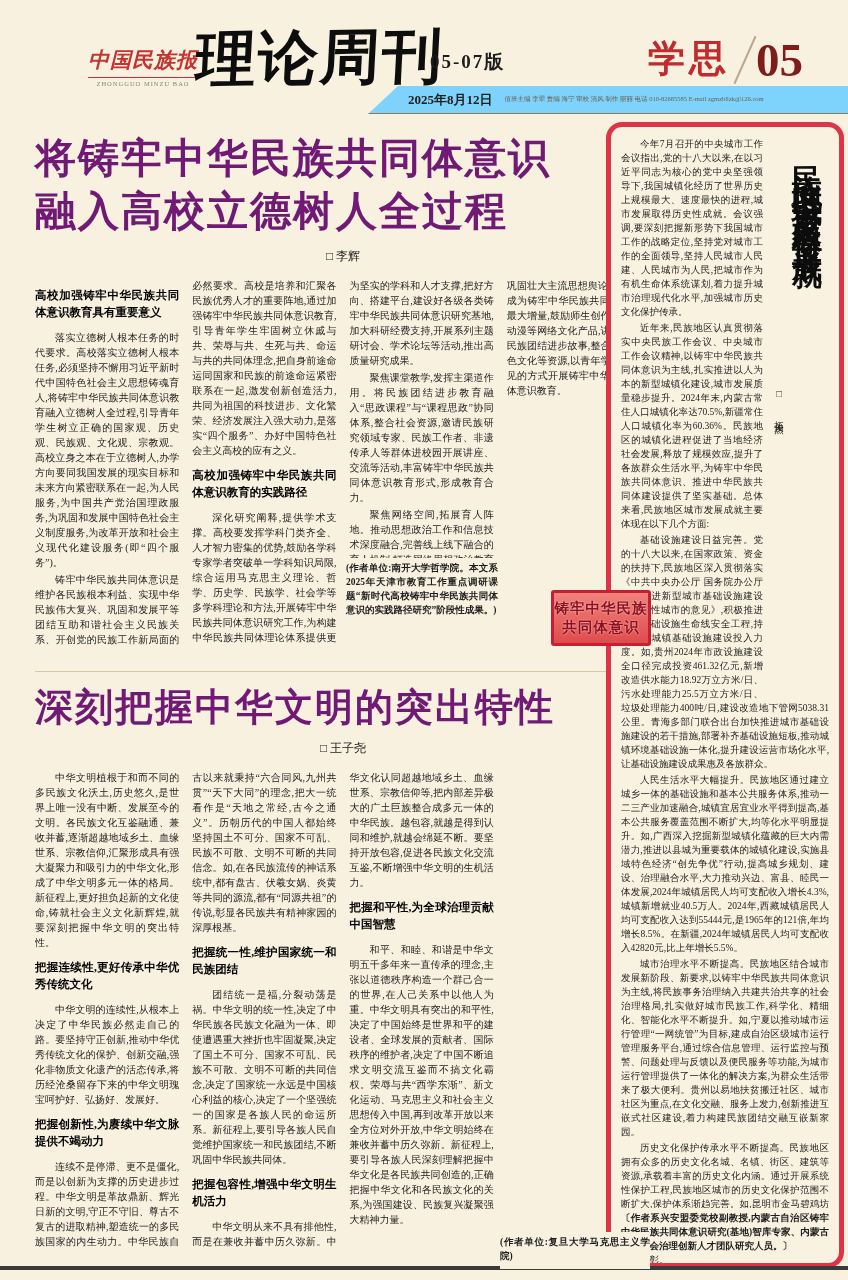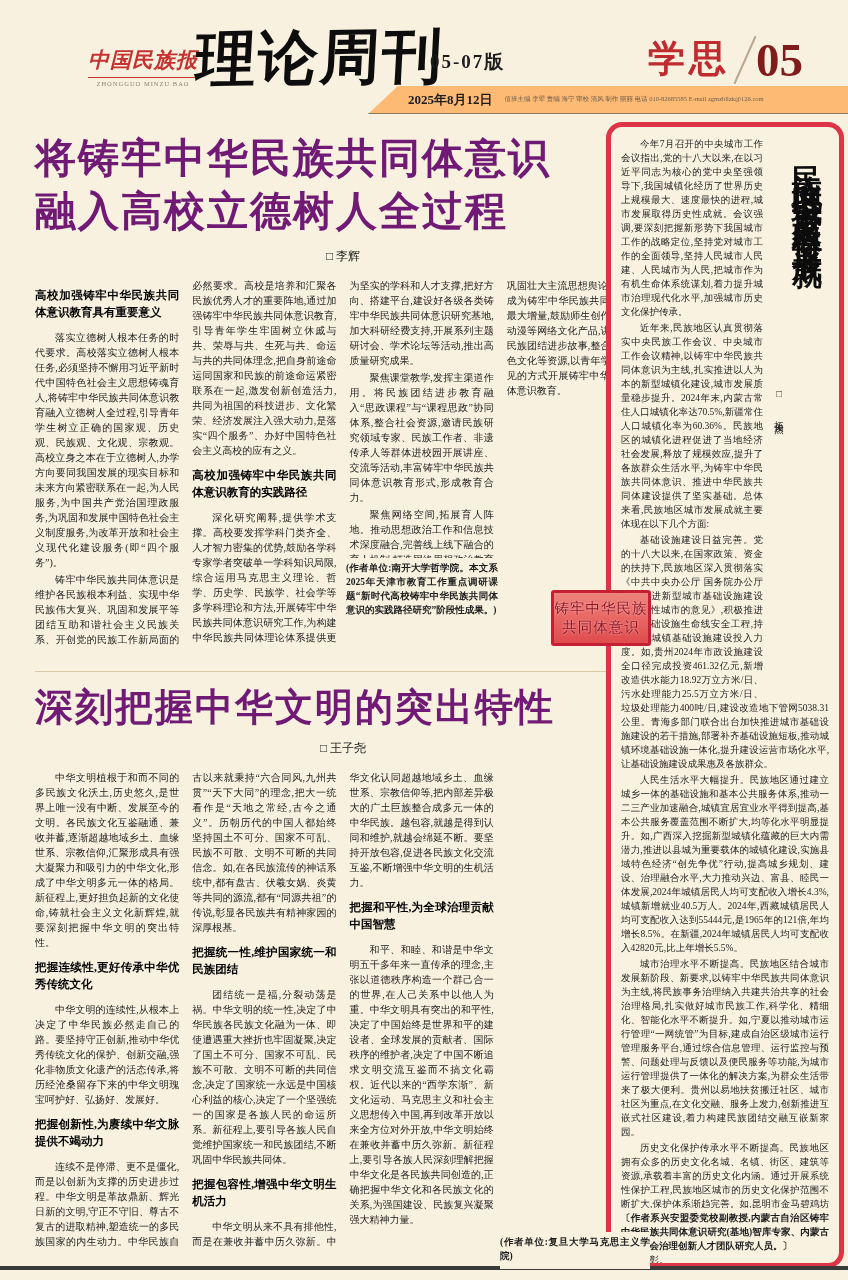--- a/index.html
+++ b/index.html
@@ -5,21 +5,21 @@
   html,body{margin:0;padding:0;}
   body{width:848px;height:1280px;position:relative;background:#f8f1df;
        font-family:"Liberation Serif","DejaVu Serif",serif;color:#1c1c1c;overflow:hidden;}
   
   .masthead{position:absolute;left:88px;top:46px;width:110px;text-align:center;}
   .masthead-cn{color:#c5322f;font-size:21px;font-weight:bold;font-style:italic;letter-spacing:1px;white-space:nowrap;}
   .masthead-latin{color:#8d7f6a;font-size:6.5px;letter-spacing:1px;margin-top:3px;border-top:1px solid #c5322f;padding-top:2px;}
   .weekly-title{position:absolute;left:196px;top:18px;font-size:60px;font-weight:bold;
        transform:skewX(-4deg) rotate(-1deg);letter-spacing:2px;color:#0d0d0d;white-space:nowrap;}
   .edition{position:absolute;left:430px;top:49px;font-size:19px;font-weight:bold;letter-spacing:2px;}
-  .date-strip{position:absolute;left:368px;top:86px;width:480px;height:28px;background:#fdba74;
+  .date-strip{position:absolute;left:368px;top:86px;width:480px;height:28px;background:#7dd3fc;
        border-bottom:1px solid #8b7b5e;clip-path:polygon(30px 0,100% 0,100% 100%,0 100%);
        display:flex;align-items:center;padding-left:40px;box-sizing:border-box;}
   .date-label{font-size:13px;font-weight:bold;white-space:nowrap;}
   .staff-line{font-size:6.5px;color:#6b5f4d;margin-left:12px;white-space:nowrap;overflow:hidden;}
   .section-wrap{position:absolute;left:648px;top:34px;display:flex;align-items:flex-start;}
   .section-name{color:#bf2b2e;font-size:37px;font-weight:bold;letter-spacing:4px;}
   .section-slash{width:2px;height:52px;background:#b9a88f;transform:rotate(24deg);margin:0 10px 0 14px;}
   .section-number{color:#7f1d1d;font-size:47px;font-weight:bold;line-height:52px;}
   
   .article{position:absolute;}
@@ -33,21 +33,21 @@
   .para{text-indent:2em;margin:0 0 2px 0;}
   .subhead{font-weight:bold;font-size:11.5px;line-height:17px;margin:9px 0;text-indent:0;break-inside:avoid;color:#000;}
   .lead{font-weight:normal;}
   .rule-divider{position:absolute;left:35px;top:671px;width:616px;height:1px;background:#d9c9a6;}
   
   .note-mask{position:absolute;background:#f8f1df;font-size:9.5px;line-height:14px;font-weight:bold;
        text-align:justify;z-index:5;padding-top:3px;}
   .badge{position:absolute;left:551px;top:590px;width:100px;height:56px;z-index:6;
        background:linear-gradient(#ef837c,#e04b4d);border:3px solid #c51f33;border-radius:3px;
        display:flex;flex-direction:column;align-items:center;justify-content:center;box-sizing:border-box;}
-  .badge div{color:#8f0f1d;font-weight:normal;font-size:14.5px;line-height:19px;letter-spacing:1px;
+  .badge div{color:#8f0f1d;font-weight:bold;font-size:14.5px;line-height:19px;letter-spacing:1px;
        text-shadow:0 0 2px rgba(255,255,255,.7);white-space:nowrap;}
   
   .redbox{position:absolute;left:606px;top:122px;width:238px;height:1146px;box-sizing:border-box;
        border:5px solid #dd3448;border-radius:16px;background:#f9f2e0;padding:10px 10px 12px 10px;overflow:hidden;}
   .box-titleblock{float:right;height:552px;display:flex;margin-left:6px;}
   .box-author{writing-mode:vertical-rl;text-orientation:upright;font-size:9.5px;color:#222;
        padding-top:252px;width:16px;letter-spacing:2px;}
   .box-title{writing-mode:vertical-rl;text-orientation:upright;font-size:30px;font-weight:bold;
        letter-spacing:7px;line-height:44px;color:#0d0d0d;padding-top:6px;}
   .box-body{font-size:9.5px;line-height:14px;text-align:justify;color:#1c1c1c;}
@@ -126,21 +126,21 @@
       <div class="subhead"><span>把握统一性,维护国家统一和民族团结</span></div>
 
       <div class="para"><span>团结统一是福,分裂动荡是祸。中华文明的统一性,决定了中华民族各民族文化融为一体、即使遭遇重大挫折也牢固凝聚,决定了国土不可分、国家不可乱、民族不可散、文明不可断的共同信念,决定了国家统一永远是中国核心利益的核心,决定了一个坚强统一的国家是各族人民的命运所系。新征程上,要引导各族人民自觉维护国家统一和民族团结,不断巩固中华民族共同体。</span></div>
 
       <div class="subhead"><span>把握包容性,增强中华文明生机活力</span></div>
 
       <div class="para"><span>中华文明从来不具有排他性,而是在兼收并蓄中历久弥新。中华文化认同超越地域乡土、血缘世系、宗教信仰等,把内部差异极大的广土巨族整合成多元一体的中华民族。越包容,就越是得到认同和维护,就越会绵延不断。要坚持开放包容,促进各民族文化交流互鉴,不断增强中华文明的生机活力。</span></div>
 
       <div class="subhead"><span>把握和平性,为全球治理贡献中国智慧</span></div>
 
-      <div class="para"><span>和平、和睦、和谐是中华文明五千多年来一直传承的理念,主张以道德秩序构造一个群己合一的世界,在人己关系中以他人为重。中华文明具有突出的和平性,决定了中国始终是世界和平的建设者、全球发展的贡献者、国际秩序的维护者,决定了中国不断追求文明交流互鉴而不搞文化霸权。近代以来的“西学东渐”、新文化运动、马克思主义和社会主义思想传入中国,再到改革开放以来全方位对外开放,中华文明始终在兼收并蓄中历久弥新。新征程上,要引导各族人民深刻理解把握中华文化是各民族共同创造的,正确把握中华文化和各民族文化的关系,为强国建设、民族复兴凝聚强大精神力量。</span></div>
+      <div class="para"><span>和平、和睦、和谐是中华文明五千多年来一直传承的理念,主张以道德秩序构造一个群己合一的世界,在人己关系中以他人为重。中华文明具有突出的和平性,决定了中国始终是世界和平的建设者、全球发展的贡献者、国际秩序的维护者,决定了中国不断追求文明交流互鉴而不搞文化霸权。荣辱与共“西学东渐”、新文化运动、马克思主义和社会主义思想传入中国,再到改革开放以来全方位对外开放,中华文明始终在兼收并蓄中历久弥新。新征程上,要引导各族人民深刻理解把握中华文化是各民族共同创造的,正确把握中华文化和各民族文化的关系,为强国建设、民族复兴凝聚强大精神力量。</span></div>
     </div>
 </div>
 
 <div class="note-mask" style="left:500px;top:1232px;width:150px;height:34px;">(作者单位:复旦大学马克思主义学院)</div>
 
 <div class="redbox">
   <div class="box-titleblock">
     <div class="box-author">□ 拓俊杰</div>
     <div class="box-title">民族地区城市发展取得显著成就</div>
   </div>

